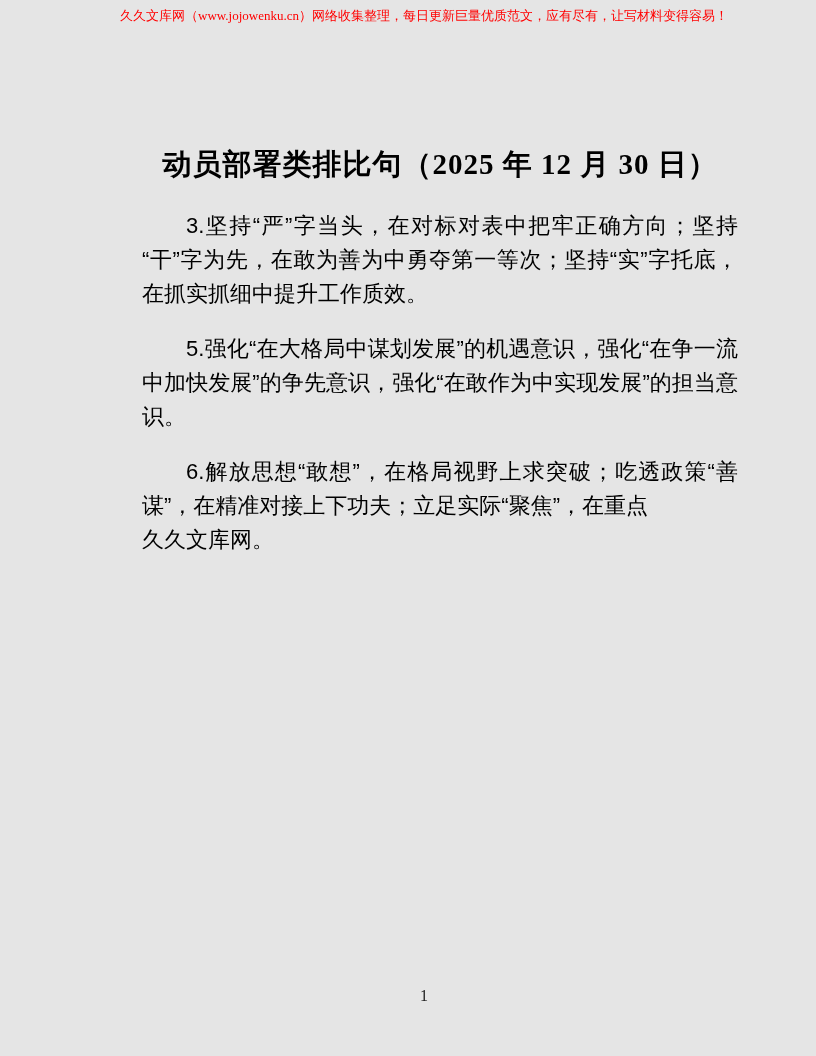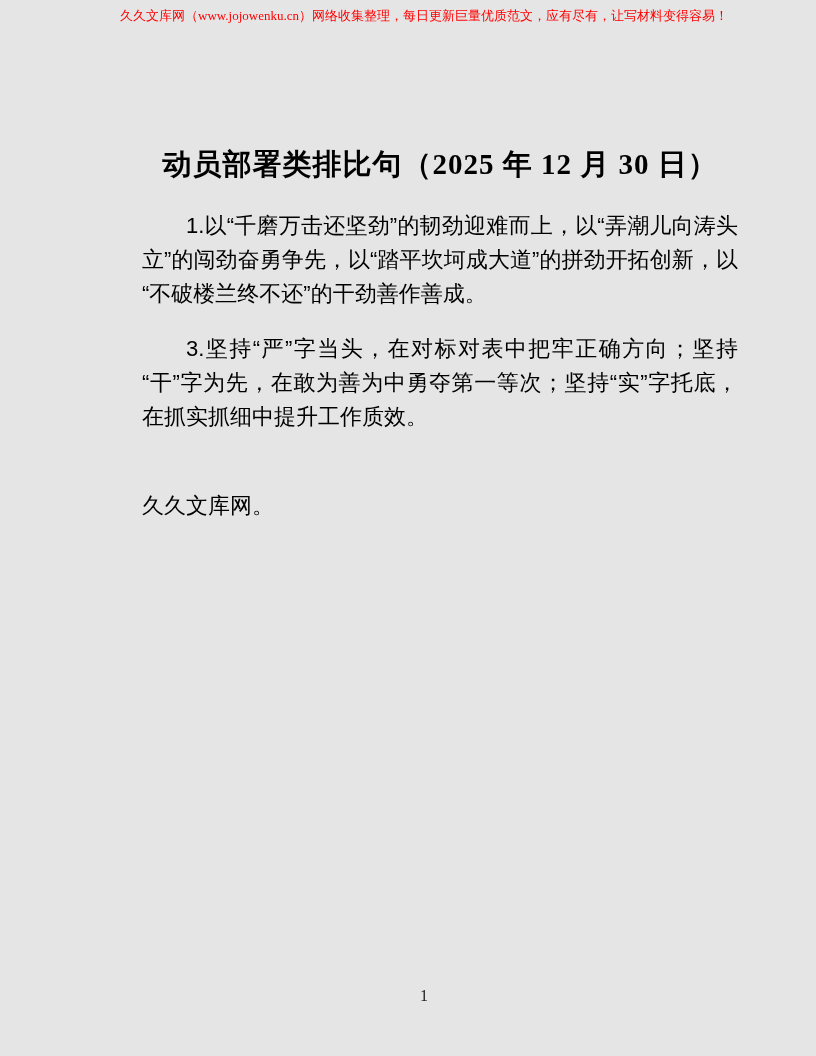--- a/index.html
+++ b/index.html
@@ -65,25 +65,25 @@
 
 <div class="page" style="background: #e5e5e5; padding-left: 32px;">
 
   <header class="doc-header" style="color: rgb(255, 0, 0);">
     <span>久久文库网（www.jojowenku.cn）网络收集整理，每日更新巨量优质范文，应有尽有，让写材料变得容易！</span>
   </header>
 
   <h1 class="doc-title">动员部署类排比句（2025 年 12 月 30 日）</h1>
 
   <main class="doc-body" style="color: rgb(0, 0, 0);">
-    <p class="para"><span>1.以“千磨万击还坚劲”的韧劲迎难而上，以“弄潮儿向涛头立”的闯劲奋勇争先，以“踏平坎坷成大道”的拼劲开拓创新，以“不破楼兰终不还”的干劲善作善成。</span></p>
 
 
     <p class="para"><span>3.坚持“严”字当头，在对标对表中把牢正确方向；坚持“干”字为先，在敢为善为中勇夺第一等次；坚持“实”字托底，在抓实抓细中提升工作质效。</span></p>
 
 
+    <p class="para"><span>5.强化“在大格局中谋划发展”的机遇意识，强化“在争一流中加快发展”的争先意识，强化“在敢作为中实现发展”的担当意识。</span></p>
 
-    <p class="para"><br><span>久久文库网。</span></p>
+    <p class="para"><span>6.解放思想“敢想”，在格局视野上求突破；吃透政策“善谋”，在精准对接上下功夫；立足实际“聚焦”，在重点</span><br><span>久久文库网。</span></p>
   </main>
 
   <div class="page-number">1</div>
 
 </div>
 
 </body></html>

